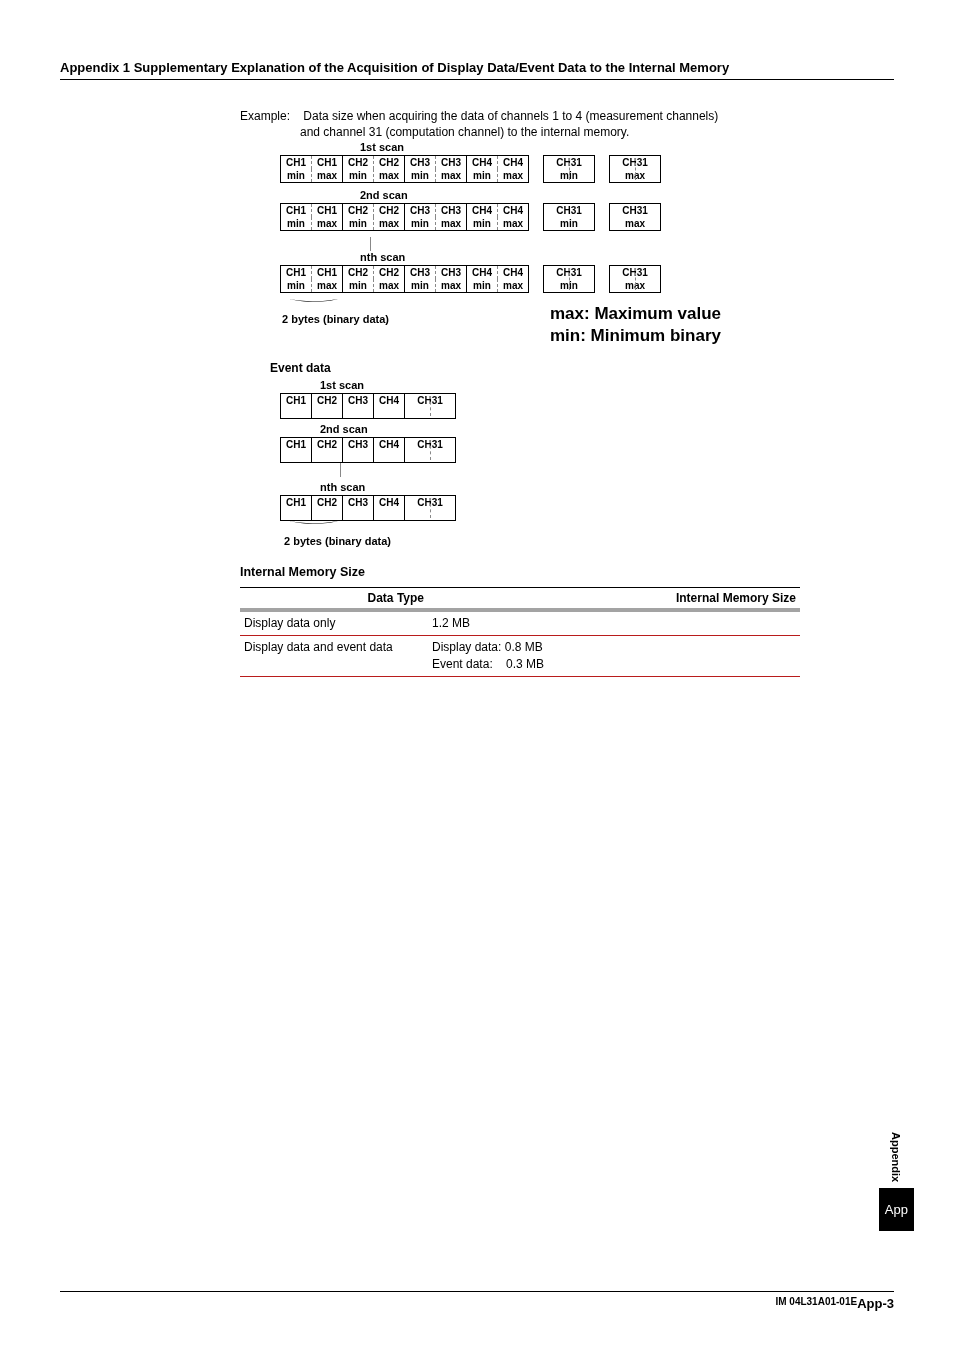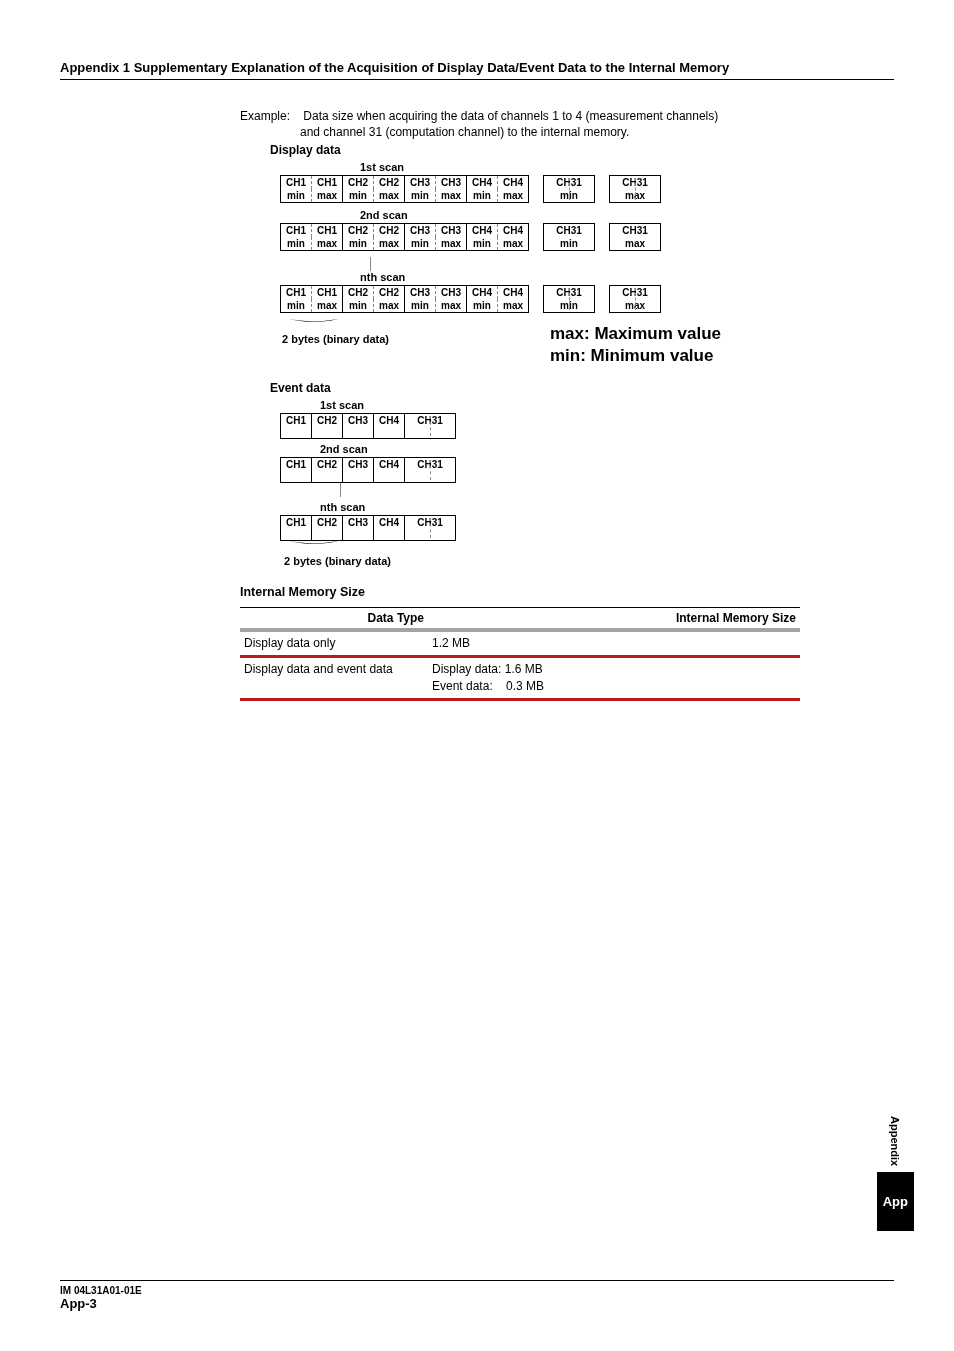--- a/index.html
+++ b/index.html
@@ -161,21 +161,21 @@
     font-size: 12px;
   }
   table.mem th {
     text-align: right;
     font-weight: bold;
     border-top: 1.5px solid #000;
     border-bottom: 4px solid #a3a3a3;
     padding: 3px 4px;
   }
   table.mem td {
-    border-bottom: 3px solid #b91c1c;
+    border-bottom: 1px solid #b91c1c;
     padding: 3px 4px;
     vertical-align: top;
     line-height: 1.4;
   }
 
   .side-tab {
     position: absolute;
     right: 40px;
     bottom: 120px;
     display: flex;
@@ -184,55 +184,53 @@
   }
   .side-tab-text {
     writing-mode: vertical-rl;
     font-weight: bold;
     font-size: 11px;
     margin-bottom: 6px;
   }
   .side-tab-box {
     background: #000;
     color: #fff;
-    font-weight: bold;
-    padding: 22px 6px;
+    font-weight: normal;
+    padding: 14px 6px;
     font-size: 13px;
   }
 
   .footer {
     position: absolute;
     bottom: 40px;
     left: 60px;
     right: 60px;
     border-top: 1px solid #000;
     display: flex;
     justify-content: flex-end;
     padding-top: 4px;
     font-size: 11px;
-    flex-direction: column;
   }
   .footer .left { font-weight: bold; font-size: 10px;}
   .footer .right { font-weight: bold; font-size: 13px;}
 </style>
 </head>
 <body>
 
 <div class="header-title">Appendix 1  Supplementary Explanation of the Acquisition of Display Data/Event Data to the Internal Memory</div>
 
 <div class="content">
 
   <div class="example-line">
     <span class="example-label">Example:</span>
     <span>Data size when acquiring the data of channels 1 to 4 (measurement channels)</span>
   </div>
   <div class="example-line" style="margin-left:60px">and channel 31 (computation channel) to the internal memory.</div>
 
   <div style="margin-left:30px">
-  <div class="section-label">Display data</div>
 
   <div class="scan-block">
     <div class="scan-title">1st scan</div>
     <div class="scan-row">
       <div class="pair-box">
         <div class="ch-row">
               <div class="ch">CH1</div>
               <div class="ch last">CH1</div>
             </div>
         <div class="mm-row">
@@ -400,21 +398,21 @@
       </div>
     </div>
   </div>
 
   <div class="brace-row">
     <div class="brace">︶</div>
   </div>
   <div class="binary-note">2 bytes (binary data)</div>
   <div class="legend">
     <div>max: Maximum value</div>
-    <div>min:  Minimum value</div>
+    <div>min:  Minimum binary</div>
   </div>
 
   <div class="section-label" style="margin-top:14px">Event data</div>
 
   <div style="margin-left:10px">
     <div class="event-scan-title">1st scan</div>
     <div class="event-row">
       <div class="single-box">CH1</div>
       <div class="single-box">CH2</div>
       <div class="single-box">CH3</div>
@@ -457,21 +455,21 @@
       <th style="width:180px">Data Type</th>
       <th>Internal Memory Size</th>
     </tr>
     <tr>
       <td>Display data only</td>
       <td>1.2 MB</td>
     </tr>
     <tr>
       <td>Display data and event data</td>
       <td>
-        <div>Display data:  1.6 MB</div>
+        <div>Display data:  0.8 MB</div>
         <div style="white-space:pre">Event data:    0.3 MB</div>
       </td>
     </tr>
   </tbody>
     </table>
 
 </div>
 
 <div class="side-tab">
   <div class="side-tab-text">Appendix</div>

